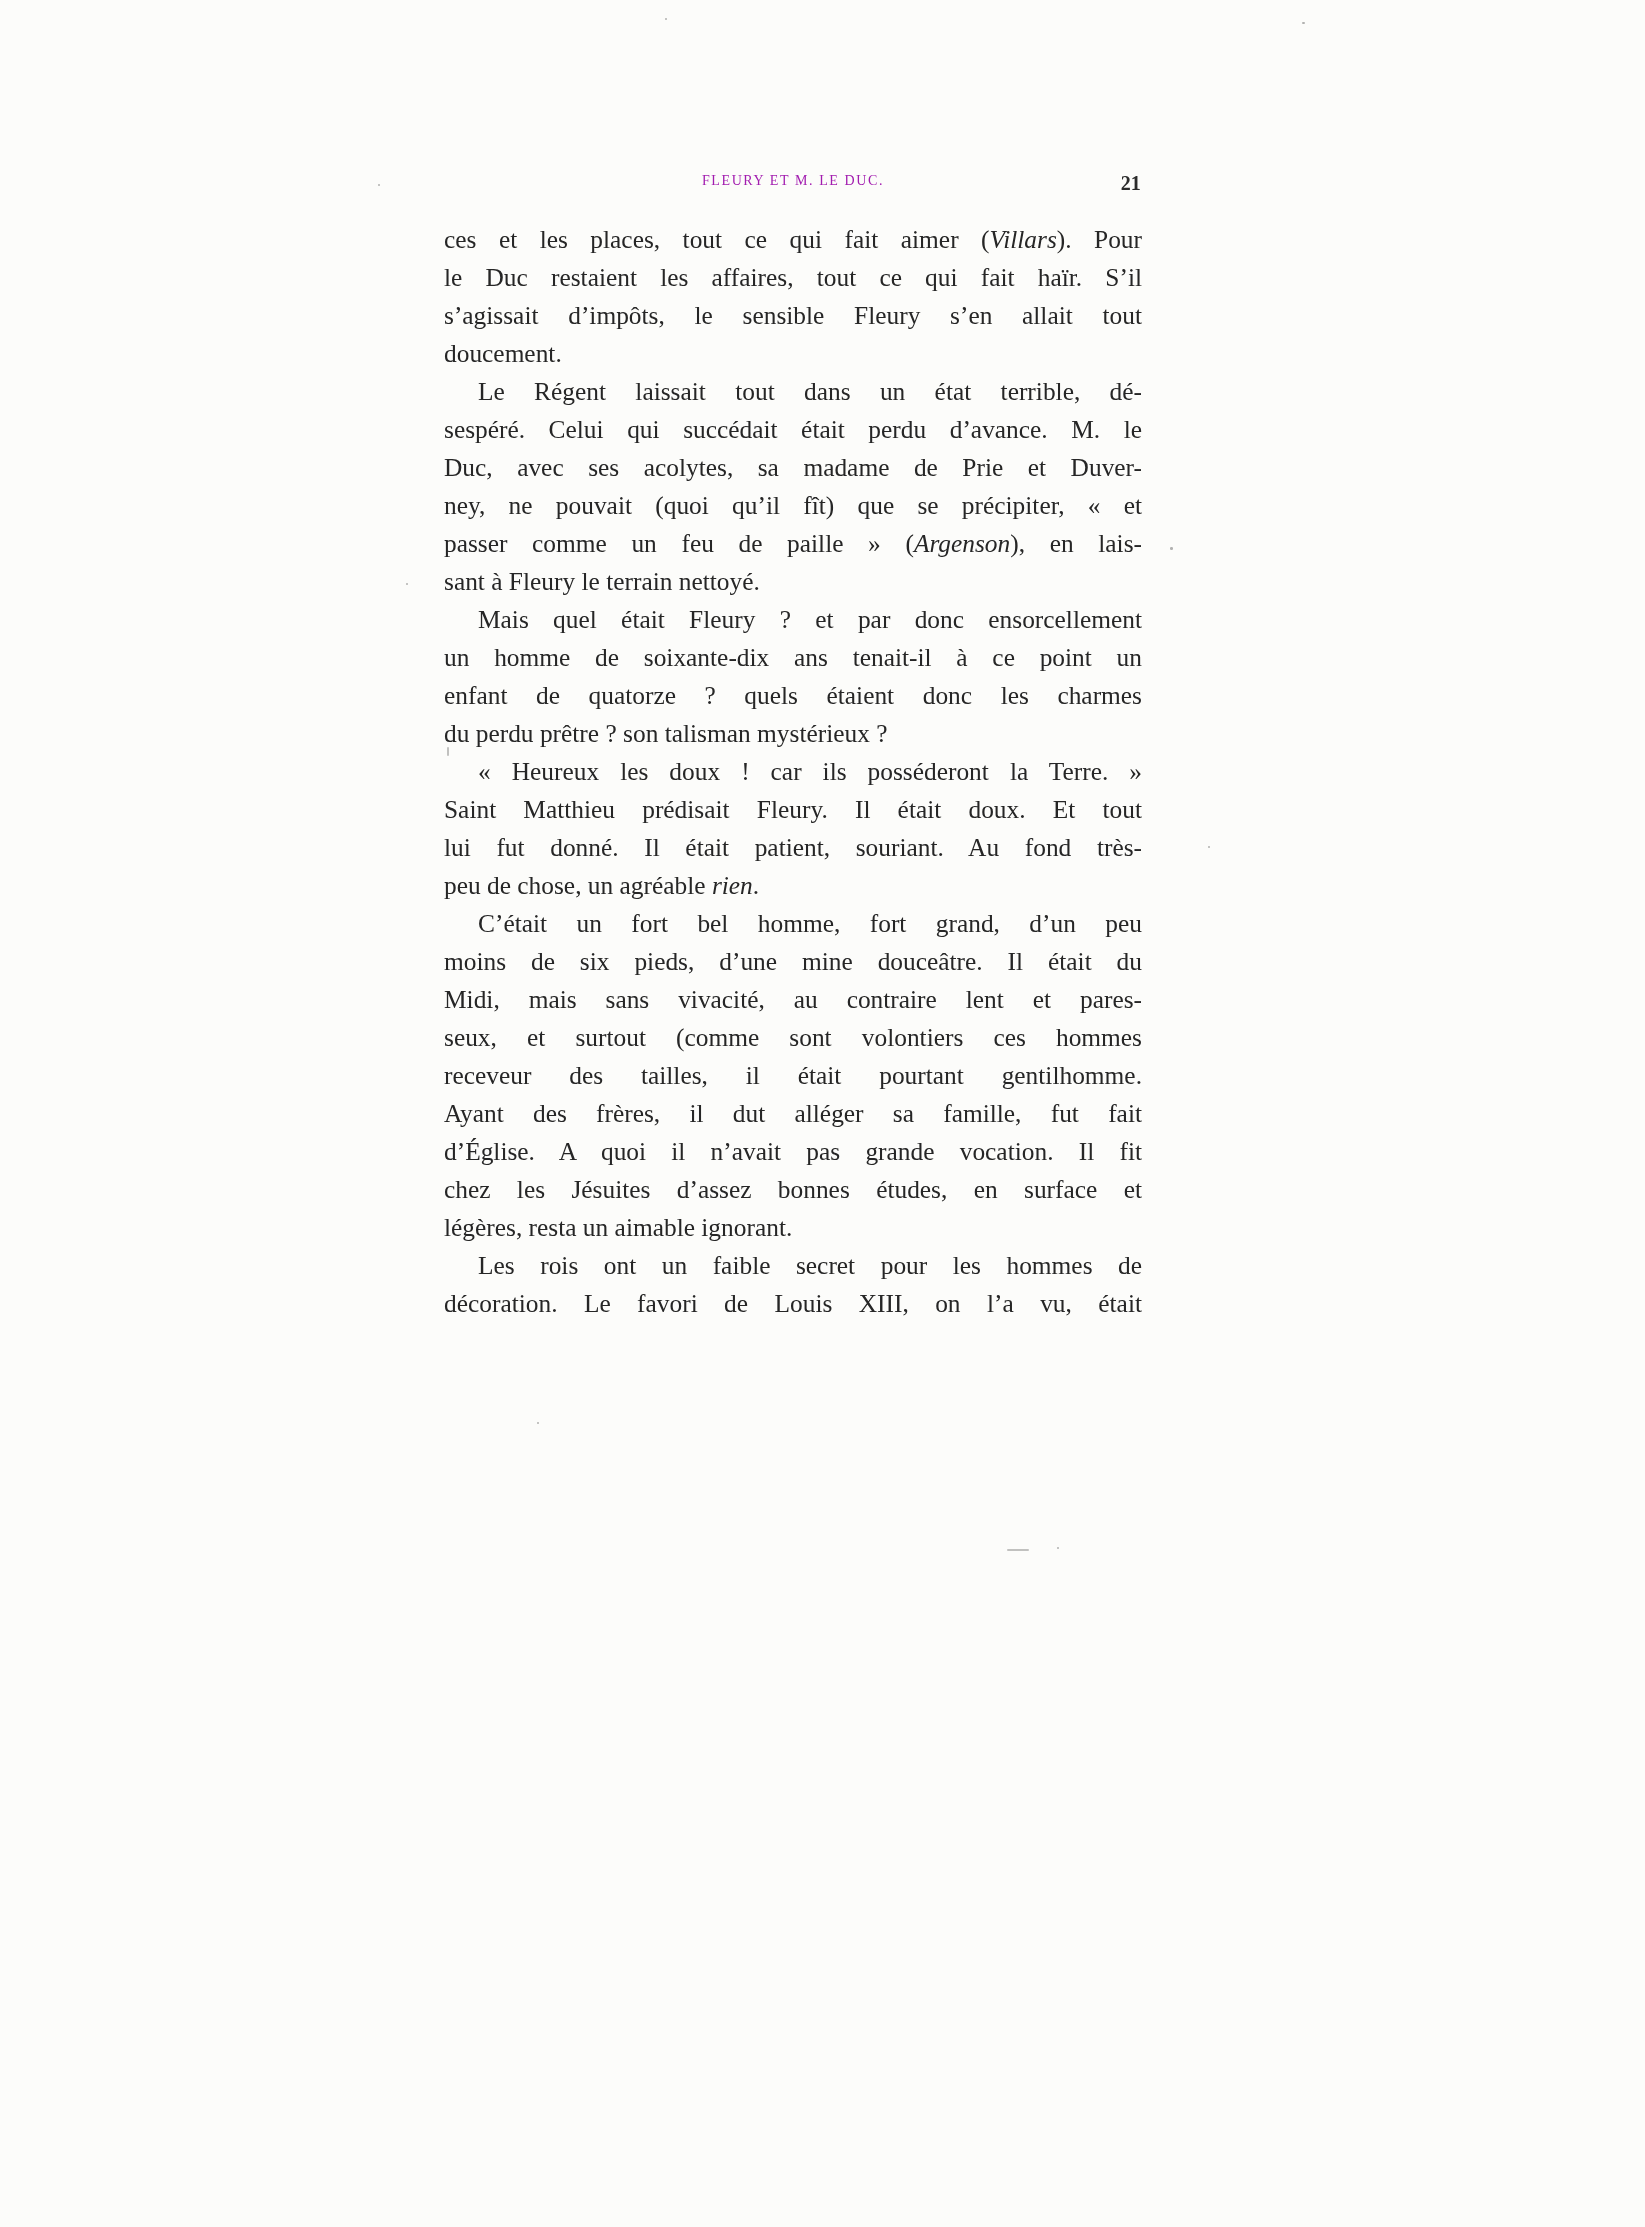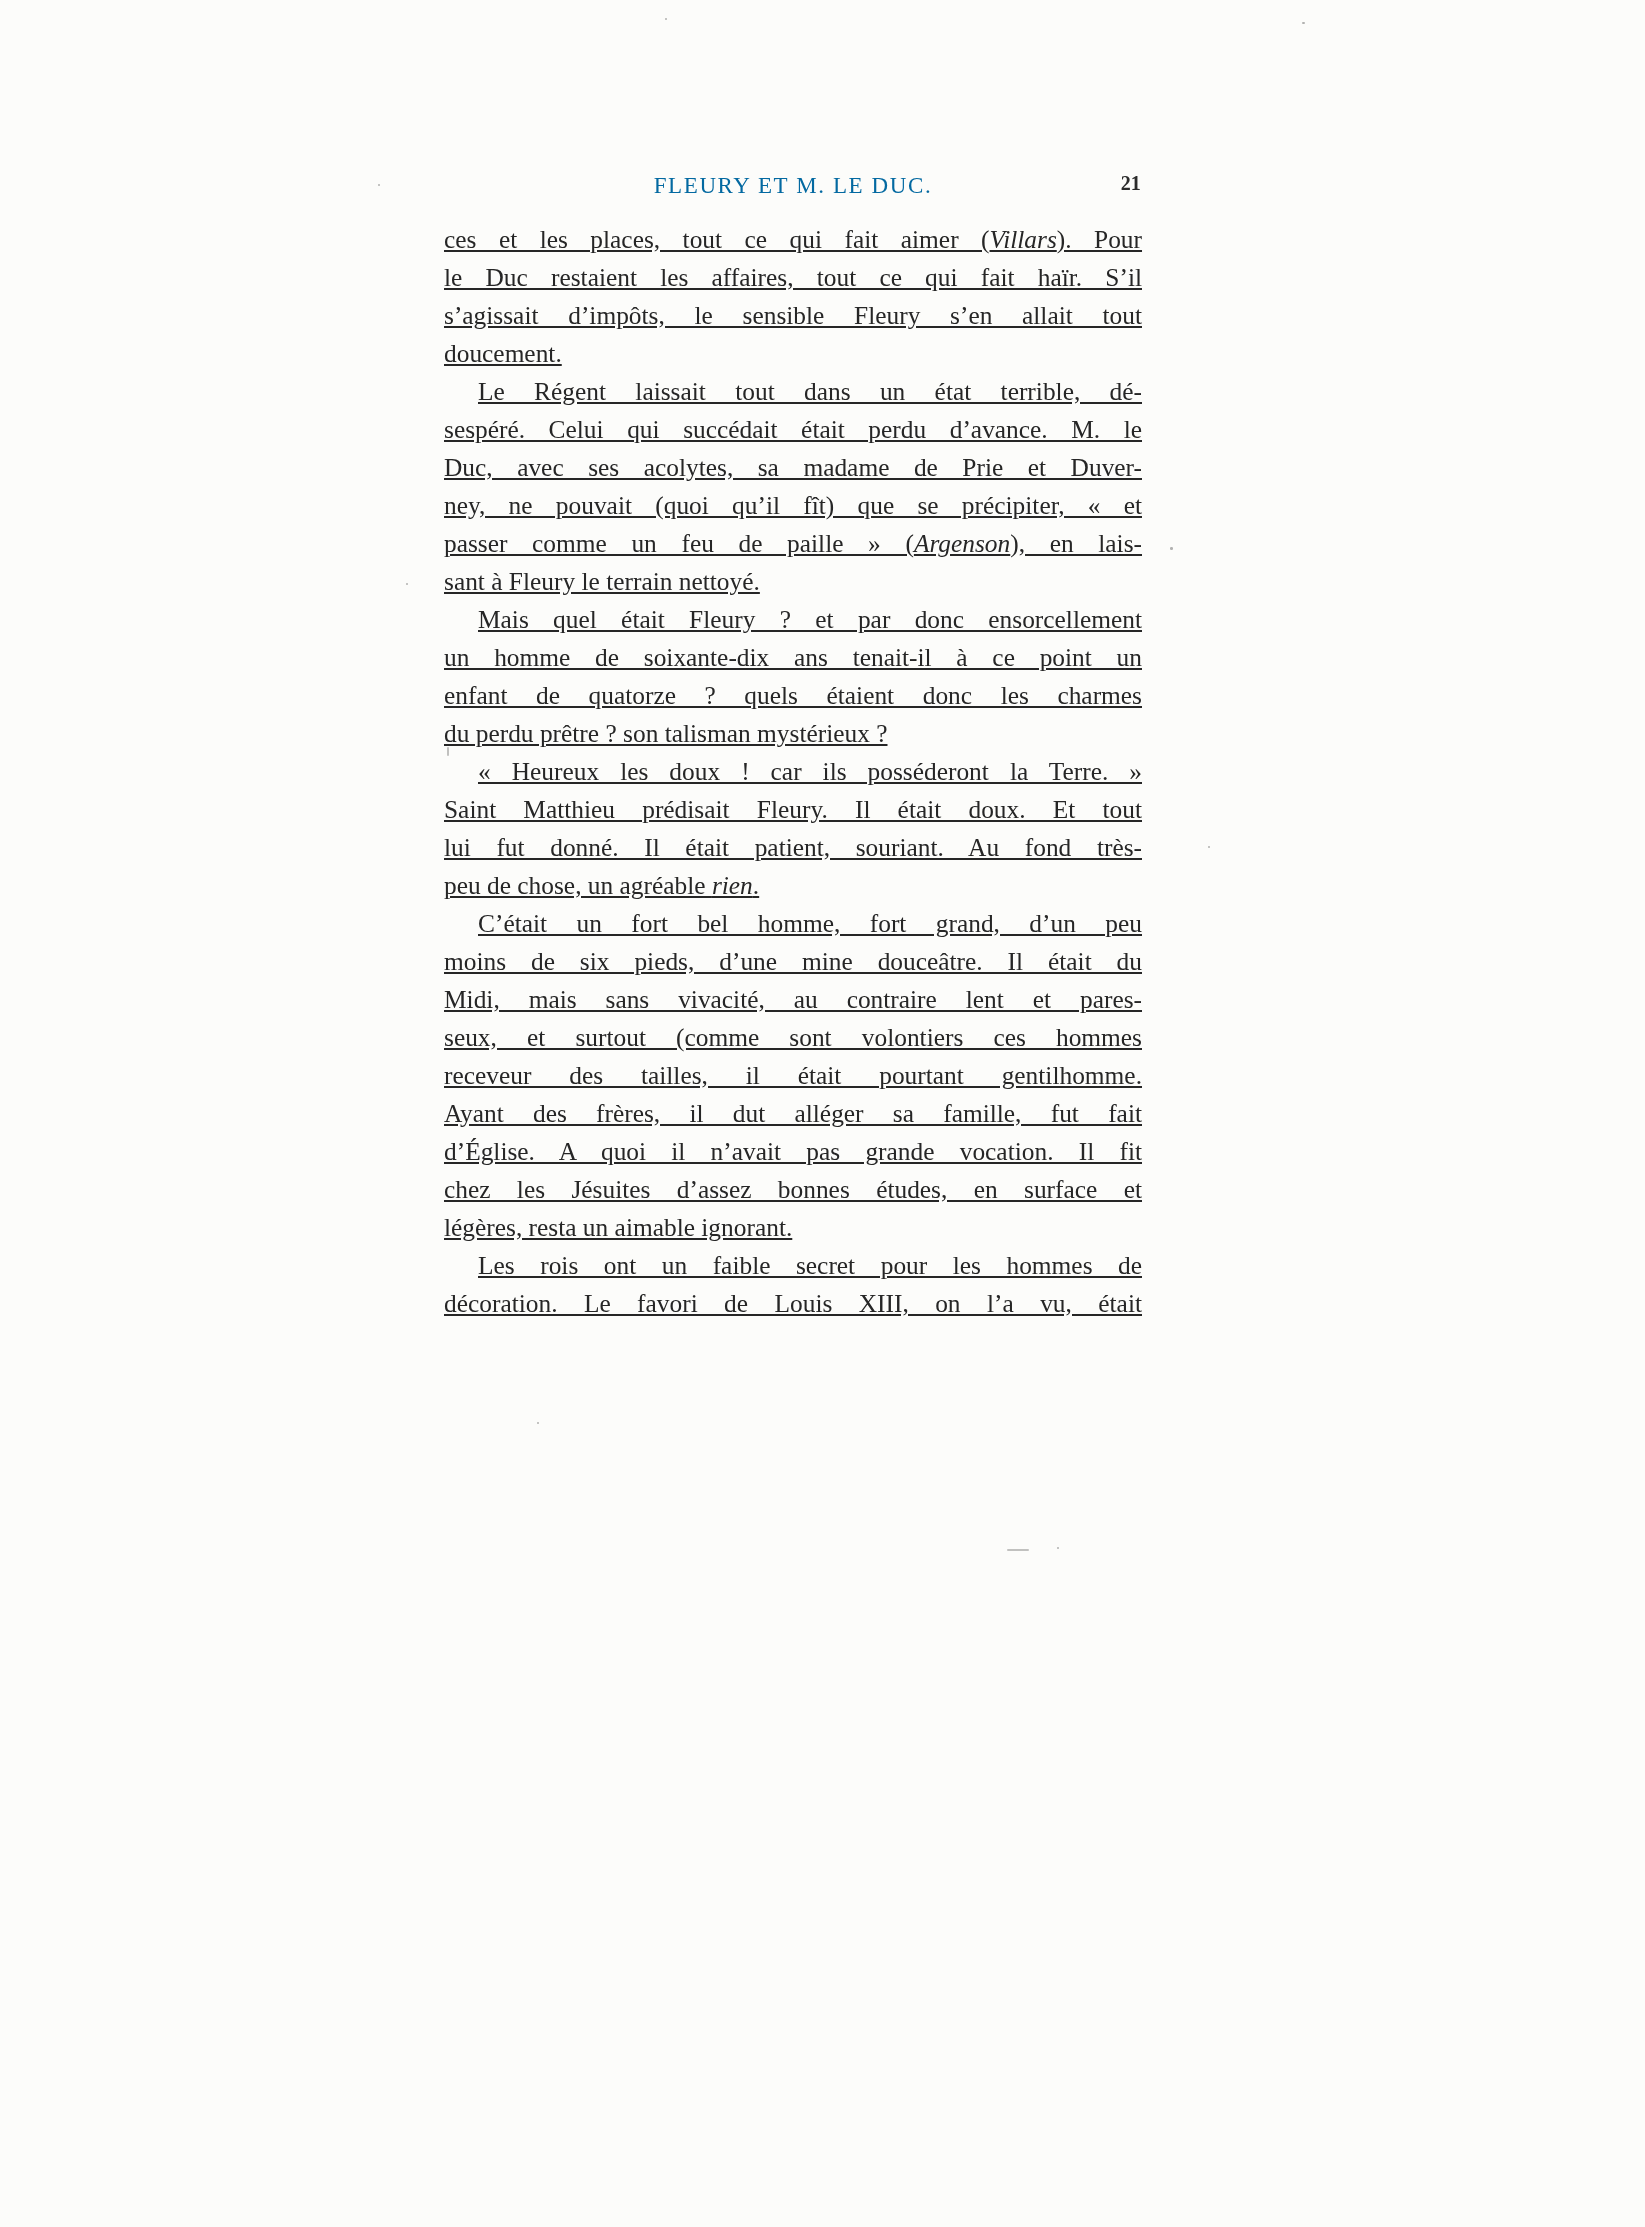--- a/index.html
+++ b/index.html
@@ -17,41 +17,40 @@
   }
   .page-header {
     position: absolute;
     top: 173px;
     left: 444px;
     width: 698px;
     height: 32px;
   }
   .running-title {
     text-align: center;
-    font-size: 23px;
+    font-size: 14px;
     letter-spacing: 1.6px;
-    color: #0369a1;
+    color: #a21caf;
   }
   .page-number {
     position: absolute;
     right: 1.3px;
     top: -1.3px;
     font-size: 20px;
     font-weight: bold;
     color: #2b2b2b;
   }
   .text-block {
     position: absolute;
     top: 220px;
     left: 444px;
     width: 698px;
     font-size: 25.4px;
     line-height: 38px;
     color: #262626;
-    text-decoration: underline;
   }
   .para { margin: 0; }
   .line {
     text-align: justify;
     text-align-last: justify;
   }
   .line.lastline {
     text-align-last: left;
   }
   .para.indent .firstline {

